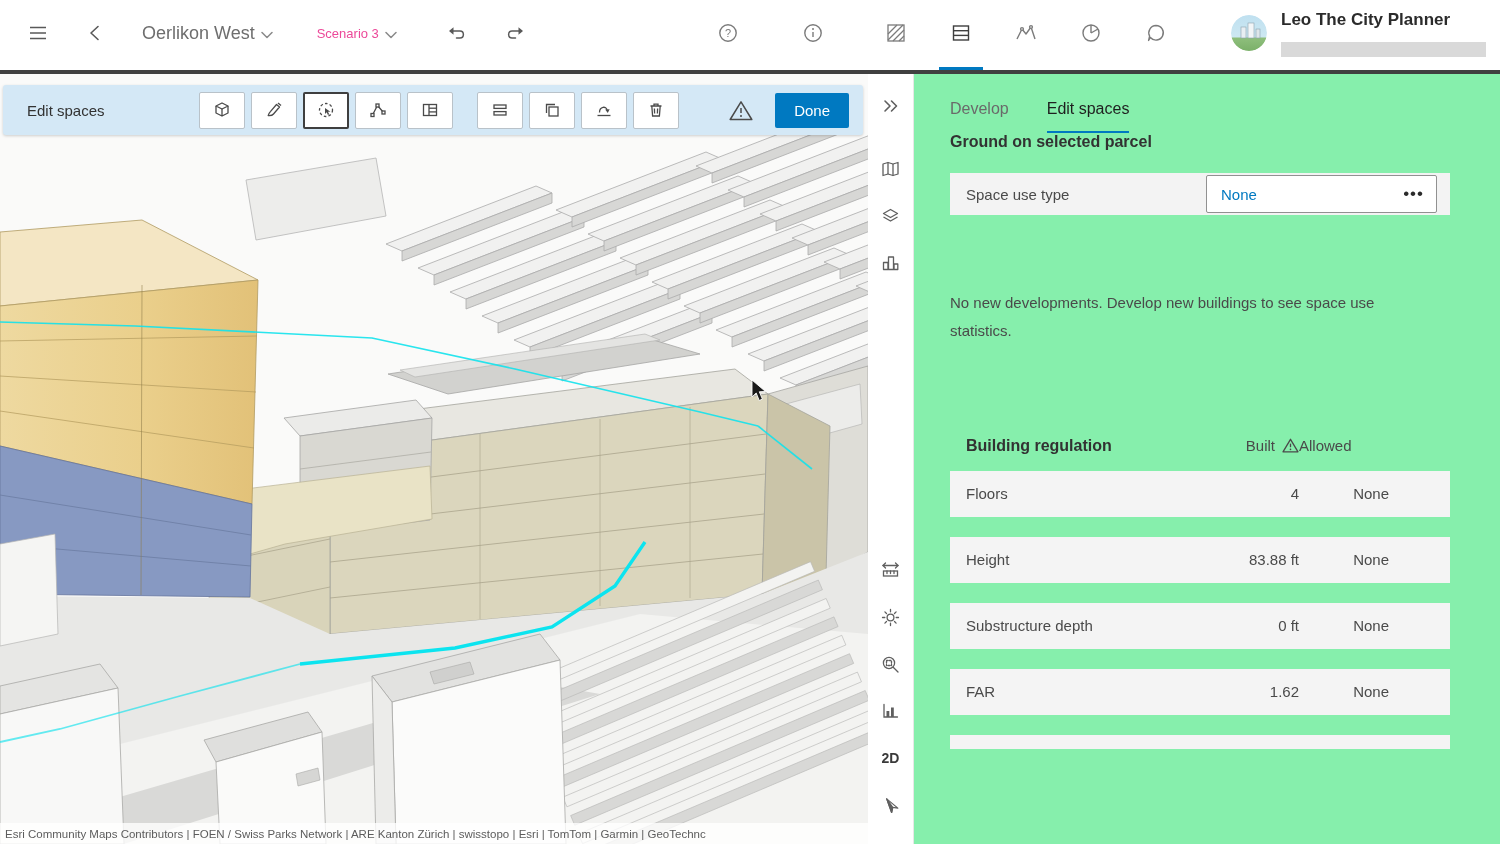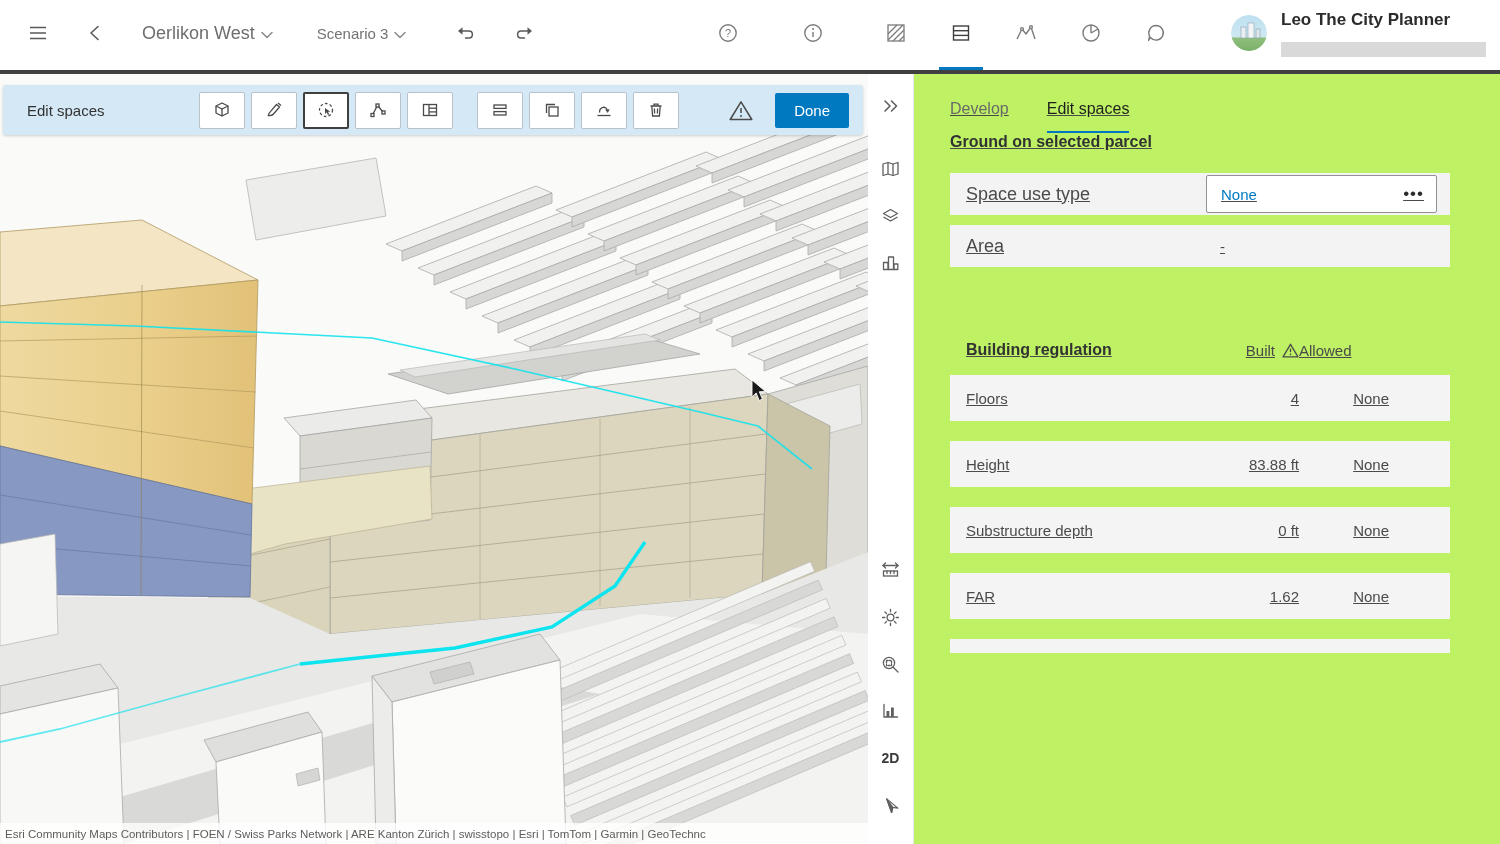--- a/index.html
+++ b/index.html
@@ -6,21 +6,21 @@
   html, body { width: 1500px; height: 844px; overflow: hidden; }
   body { font-family: "Liberation Sans", sans-serif; color: #4a4a4a; background: #fff; }
 
   
   .topbar { height: 74px; display: flex; align-items: center; padding: 0 14px 4px 18px;
             background: #fff; border-bottom: 4px solid #404040; position: relative; z-index: 6; }
   .icon-btn { width: 40px; height: 40px; display: flex; align-items: center; justify-content: center;
               color: #595959; cursor: pointer; background: none; border: none; position: relative; flex: none; }
   .icon-btn.muted { color: #7b7b7b; }
   .topbar .title { font-size: 18px; color: #6e6e6e; margin: 0 6px 0 28px; white-space: nowrap; }
-  .topbar .scenario { font-size: 15px; color: #737373; margin: 0 6px 0 44px; white-space: nowrap; }
+  .topbar .scenario { font-size: 13px; color: #ec4899; margin: 0 6px 0 44px; white-space: nowrap; }
   .caret { margin-top: 3px; color: #8a8a8a; }
   .undo-group { display: flex; margin-left: 40px; gap: 18px; }
   .topbar-right { display: flex; align-items: center; margin-left: auto; gap: 25px; }
   .icon-btn.active { color: #3f3f3f; }
   .icon-btn.active::after { content: ""; position: absolute; left: -2px; bottom: -17px;
                             width: 44px; height: 3px; background: #0079c1; }
   .user-block { display: flex; align-items: center; gap: 14px; margin-left: 30px; }
   .avatar { width: 36px; height: 36px; border-radius: 50%; overflow: hidden; flex: none; cursor: pointer; }
   .user-meta { display: flex; flex-direction: column; gap: 12px; }
   .user-name { font-size: 17px; font-weight: bold; color: #2b2b2b; white-space: nowrap; }
@@ -50,43 +50,43 @@
                  display: flex; align-items: center; padding: 0 5px; white-space: nowrap; overflow: hidden; }
 
   
   .strip { width: 46px; flex: none; background: #fff; border-right: 1px solid #e7e7e7;
            display: flex; flex-direction: column; align-items: center; padding: 14px 0 10px; }
   .strip .icon-btn { color: #5f5f5f; height: 36px; margin-bottom: 11px; }
   .strip .spacer { flex: 1; }
   .strip .label-2d { font-size: 14px; font-weight: bold; color: #3a3a3a; text-align: center; }
 
   
-  .panel { flex: 1; background: #bef264; padding: 0 50px 0 36px; overflow: hidden; text-decoration: underline; }
+  .panel { flex: 1; background: #86efac; padding: 0 50px 0 36px; overflow: hidden; }
   .tabs { display: flex; gap: 38px; padding-top: 26px; }
   .tab { font-size: 16px; padding-bottom: 13px; color: #6a6a6a; cursor: pointer; border-bottom: 2px solid transparent; }
   .tab.active { color: #1f1f1f; border-bottom-color: #0079c1; }
 
   .section-title { font-size: 16px; font-weight: bold; color: #323232; }
   .ground-section { }
   .ground-rows { margin-top: 22px; }
   .prow { height: 42px; background: #f3f3f3; display: flex; align-items: center; padding: 0 16px; margin-bottom: 10px; }
-  .plabel { font-size: 18px; color: #4a4a4a; }
+  .plabel { font-size: 15px; color: #4a4a4a; }
   .dropdown { width: 231px; height: 38px; margin-left: auto; margin-right: -3px; background: #fff;
               border: 1px solid #919191; border-radius: 2px; display: flex; align-items: center;
               padding: 0 12px 0 14px; cursor: pointer; }
   .dd-value { font-size: 15px; color: #0079c1; }
   .dd-dots { margin-left: auto; color: #2b2b2b; font-size: 17px; letter-spacing: 1px; cursor: pointer; }
   .ground-value { width: 231px; margin-left: auto; margin-right: -3px; padding-left: 14px; font-size: 15px; }
 
   .space-use-section { margin-top: 74px; }
   .su-title-row { display: flex; align-items: center; gap: 12px; }
   .info-icon { color: #5f5f5f; display: flex; cursor: pointer; }
   .su-desc { margin-top: 13px; font-size: 15px; color: #4a4a4a; line-height: 1.85; max-width: 488px; }
 
-  .regulation-section { margin-top: 66px; }
+  .regulation-section { margin-top: 92px; }
   .reg-grid { display: grid; grid-template-columns: 1fr 115px 135px; align-items: center; padding: 0 16px; }
   .reg-header { margin-bottom: 16px; }
   .reg-header .col-built { display: flex; justify-content: flex-end; align-items: center; gap: 7px;
                            font-size: 15px; color: #4a4a4a; }
   .reg-header .col-allowed { text-align: left; padding-right: 38px; font-size: 15px; color: #4a4a4a; }
   .reg-row { height: 46px; background: #f4f4f4; margin-bottom: 20px; }
   .reg-row .c1 { font-size: 15px; color: #4a4a4a; }
   .reg-row .c2 { text-align: right; font-size: 15px; color: #4a4a4a; }
   .reg-row .c3 { text-align: right; padding-right: 45px; font-size: 15px; color: #4a4a4a; }
   .reg-row.partial { height: 14px; margin-bottom: 0; }
@@ -483,28 +483,25 @@
     <section class="ground-section">
       <h2 class="section-title">Ground on selected parcel</h2>
       <div class="ground-rows">
         <div class="prow">
           <span class="plabel">Space use type</span>
           <div class="dropdown">
             <span class="dd-value">None</span>
             <span class="dd-dots">•••</span>
           </div>
         </div>
-        <div class="prow">
-          <span class="plabel">Area</span>
-          <span class="ground-value">-</span>
-        </div>
       </div>
     </section>
 
     <section class="space-use-section">
+      <p class="su-desc">No new developments. Develop new buildings to see space use statistics.</p>
     </section>
 
     <section class="regulation-section">
       <div class="reg-grid reg-header">
         <h2 class="section-title">Building regulation</h2>
         <span class="col-built">
           <span>Built</span>
           <span style="display:flex;color:#4a4a4a;">
             <svg class="ic" width="17" height="15" viewBox="0 0 17 15" stroke="currentColor" stroke-width="1.3" fill="none" stroke-linejoin="round">
                 <path d="M8.5,1.3 L16,13.8 H1 Z"></path>

